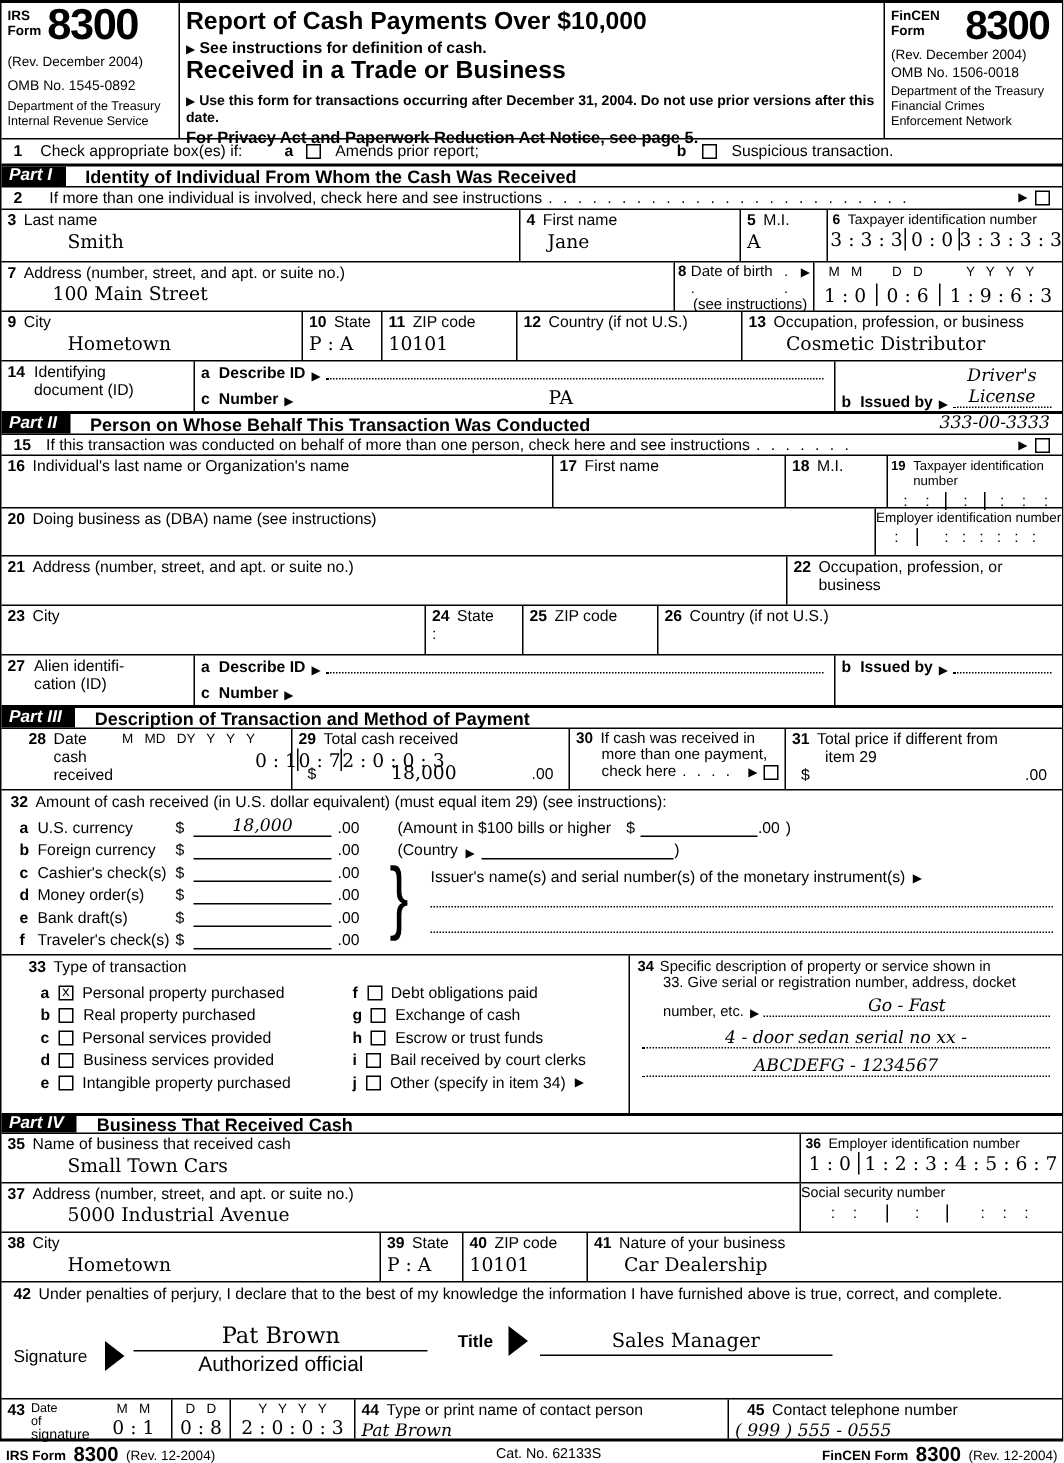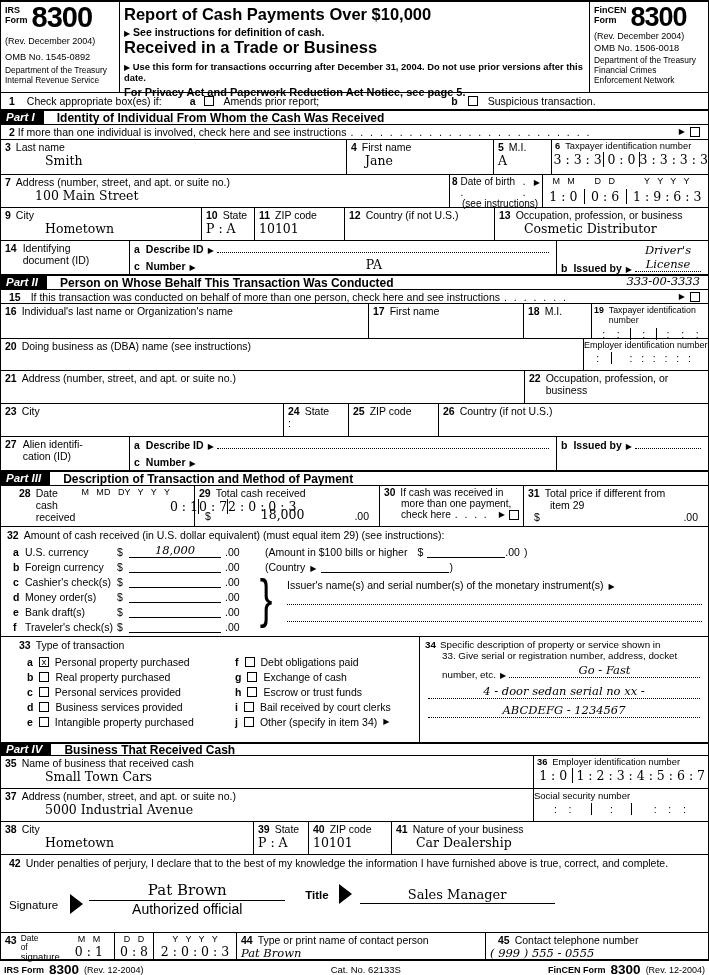--- a/index.html
+++ b/index.html
@@ -69,21 +69,21 @@
         <span>See instructions for definition of cash.</span>
       </div>
       <div style="font-size:16.5px;font-weight:bold">Received in a Trade or Business</div>
       <div style="font-size:9.4px;font-weight:bold;margin-top:4px">
         <span class="arr">▶</span>
         <span>Use this form for transactions occurring after December 31, 2004. Do not use prior versions after this date.</span>
       </div>
       <div style="font-size:11px;font-weight:bold;margin-top:3px">For Privacy Act and Paperwork Reduction Act Notice, see page 5.</div>
     </div>
     <div class="cell" style="width:119px">
-      <div style="display:flex;align-items:flex-start;gap:4px;margin-top:2px">
+      <div style="display:flex;align-items:flex-start;gap:17px;margin-top:2px">
         <div style="display:flex;flex-direction:column;font-weight:bold;font-size:9px;line-height:1.15">
           <span>FinCEN</span>
           <span>Form</span>
         </div>
         <span style="font-size:27px;font-weight:bold;letter-spacing:-1px;line-height:.9">8300</span>
       </div>
       <div style="font-size:9px;margin-top:2px">(Rev. December 2004)</div>
       <div style="font-size:9.3px;margin-top:2px">OMB No. 1506-0018</div>
       <div class="tiny" style="margin-top:2px">Department of the Treasury</div>
       <div class="tiny">Financial Crimes</div>
@@ -102,21 +102,21 @@
     <span style="margin-left:10px">Suspicious transaction.</span>
   </div>
 
   <div class="part">
     <span class="part-tag">Part I</span>
     <span class="part-title">Identity of Individual From Whom the Cash Was Received</span>
   </div>
 
   <div class="row" style="height:15px;align-items:center;padding:0 8px">
     <span class="num">2</span>
-    <span style="margin-left:3px">If more than one individual is involved, check here and see instructions</span>
+    <span style="margin-left:18px">If more than one individual is involved, check here and see instructions</span>
     <span class="dots">. . . . . . . . . . . . . . . . . . . . . . . . .</span>
     <span class="arr">▶</span>
     <span class="cb" style="margin-left:5px"></span>
   </div>
 
   <div class="row" style="height:35px">
     <div class="cell first" style="width:345px">
       <div class="lblline">
           <span class="num">3</span>
           <span>Last name</span>

